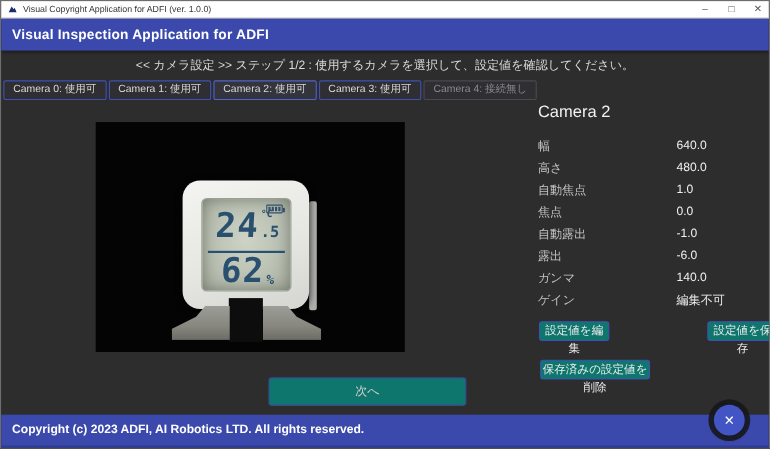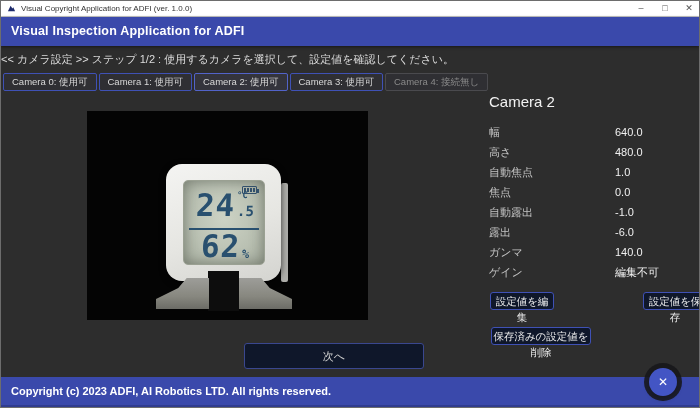--- a/index.html
+++ b/index.html
@@ -12,21 +12,21 @@
   .titlebar .app-ico { width:9px; height:9px; margin:0 5px 0 6px; flex:0 0 auto; }
   .titlebar .ttext { font-size:8px; color:#333; white-space:nowrap; }
   .wctrls { position:absolute; right:4px; top:0; height:15px; display:flex; align-items:center; gap:12px; }
   .wctrl { font-size:9px; color:#555; width:12px; text-align:center; cursor:default; line-height:15px; }
 
   
   .appbar { position:absolute; left:0; top:16px; width:100%; height:29px; background:#3a49ab; box-shadow:0 1px 3px rgba(0,0,0,.5); }
   .appbar .htext { font-size:12.5px; font-weight:bold; color:#fff; line-height:29px; padding-left:10px; letter-spacing:.2px; }
 
   
-  .instruction { position:absolute; left:0; top:51px; width:100%; text-align:left; font-size:11px; color:#dcdcdc; }
+  .instruction { position:absolute; left:0; top:51px; width:100%; text-align:center; font-size:11px; color:#dcdcdc; }
 
   
   .tabs { position:absolute; left:2px; top:72px; display:flex; gap:2px; }
   .tab { height:18px; line-height:16px; padding:0 8px; font-size:9.5px; color:#d9d9d9; background:#2f2f33; border:1px solid #3f51b5; border-radius:2px; white-space:nowrap; cursor:pointer; }
   .tab.active { background:#34343c; border-color:#5263c9; }
   .tab.disabled { color:#8a8a8a; border-color:#4a4a4e; cursor:default; }
 
   
   .preview { position:absolute; left:86px; top:110px; width:281px; height:209px; background:#040404; overflow:hidden; }
   .backpanel { position:absolute; left:194px; top:72px; width:7px; height:99px; background:#aeaeaa; border-radius:2px; }
@@ -50,21 +50,21 @@
   .foot.l { left:69px;  clip-path:polygon(58% 0,100% 0,100% 100%,0 100%,0 68%,42% 32%); }
   .foot.r { left:152px; clip-path:polygon(0 0,42% 0,58% 32%,100% 68%,100% 100%,0 100%); }
 
   
   .panel { position:absolute; left:488px; top:92px; width:196px; }
   .ptitle { font-size:15px; color:#f2f2f2; margin-bottom:12px; }
   .prow { display:flex; height:20px; align-items:center; }
   .plabel { width:126px; font-size:11px; color:#c3c3c3; }
   .pvalue { font-size:11px; color:#f0f0f0; }
 
-  .btn { position:absolute; background:#0f172a; border:1px solid #3f51b5; border-radius:3px; color:#ececec; font-size:10.5px; text-align:center; cursor:pointer; font-family:"Liberation Sans", sans-serif; line-height:16px; }
+  .btn { position:absolute; background:#0f766e; border:1px solid #3f51b5; border-radius:3px; color:#ececec; font-size:10.5px; text-align:center; cursor:pointer; font-family:"Liberation Sans", sans-serif; line-height:16px; }
   .btn-edit   { left:489px; top:291px; width:64px;  height:18px; }
   .btn-save   { left:614px; top:291px; width:64px;  height:18px;margin-left:28px; }
   .btn-delete { left:490px; top:326px; width:100px; height:18px; }
   .btn-next   { left:243px; top:342px; width:180px; height:26px; line-height:24px; font-size:11px; color:#cfcfcf; border-color:#3a478f; }
 
   
   .footer { position:absolute; left:0; top:376px; width:100%; height:32px; background:#3a49ab; border-bottom:4px solid #303c8f; }
   .footer .ctext { font-size:11px; font-weight:bold; color:#fff; padding:8px 0 0 10px; }
 
   

